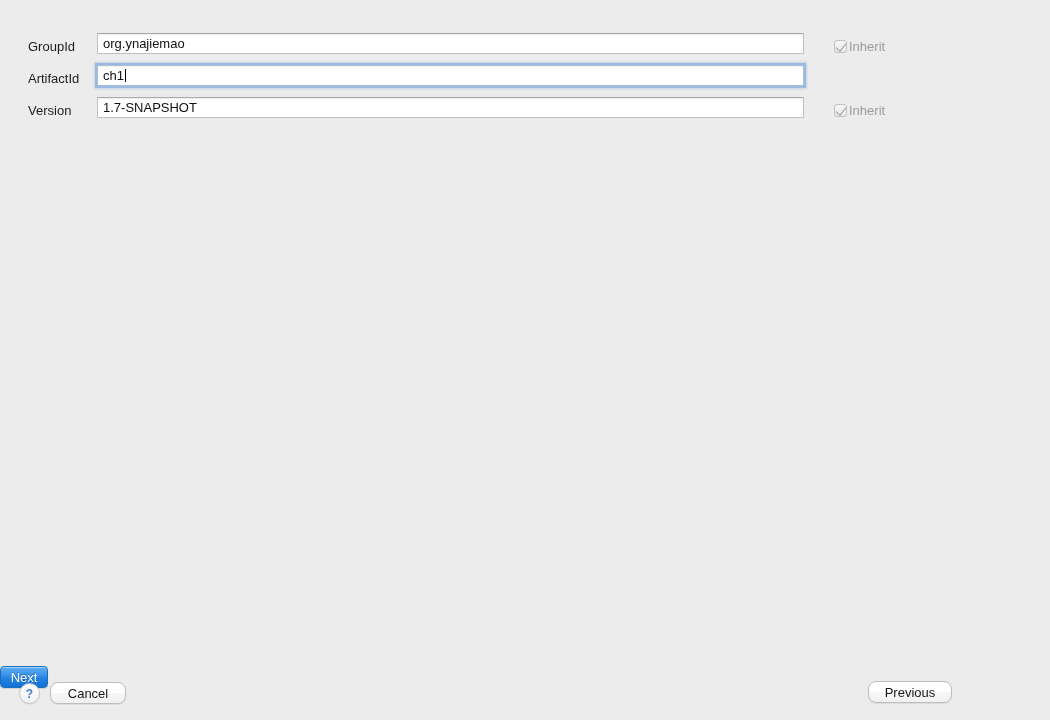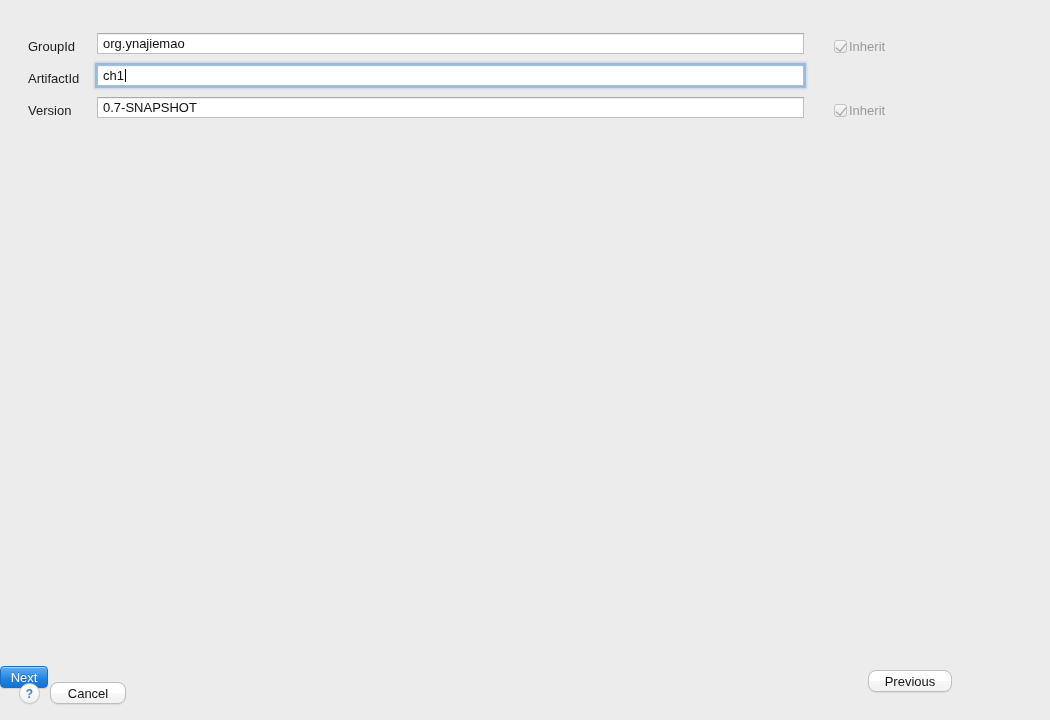--- a/index.html
+++ b/index.html
@@ -211,21 +211,21 @@
     font-size: 13px;
     color: #161616;
   }
   .btn-cancel {
     left: 50px;
     bottom: 16px;
     width: 76px;
   }
   .btn-previous {
     right: 98px;
-    bottom: 28px;
+    bottom: 17px;
     width: 84px;
   }
   .btn-next {
     right: 15px;
     bottom: 17px;
     width: 48px;
     height: 22px;
     border-radius: 4px;
     box-sizing: border-box;
     background: linear-gradient(to bottom, #5faeef 0%, #3f97e8 35%, #2180e0 60%, #1472d4 100%);
@@ -264,21 +264,21 @@
       <div class="field-label">ArtifactId</div>
       <div class="text-field focused">
         <span class="value">ch1</span>
           <span class="caret"></span>
       </div>
     </div>
 
     <div class="form-row r2">
       <div class="field-label">Version</div>
       <div class="text-field">
-        <span class="value">0.7-SNAPSHOT</span>
+        <span class="value">1.7-SNAPSHOT</span>
       </div>
       <div class="inherit">
         <div class="checkbox">
           <span class="tick"></span>
         </div>
         <span class="inherit-label">Inherit</span>
       </div>
     </div>
 
     <div class="bottom-bar">

